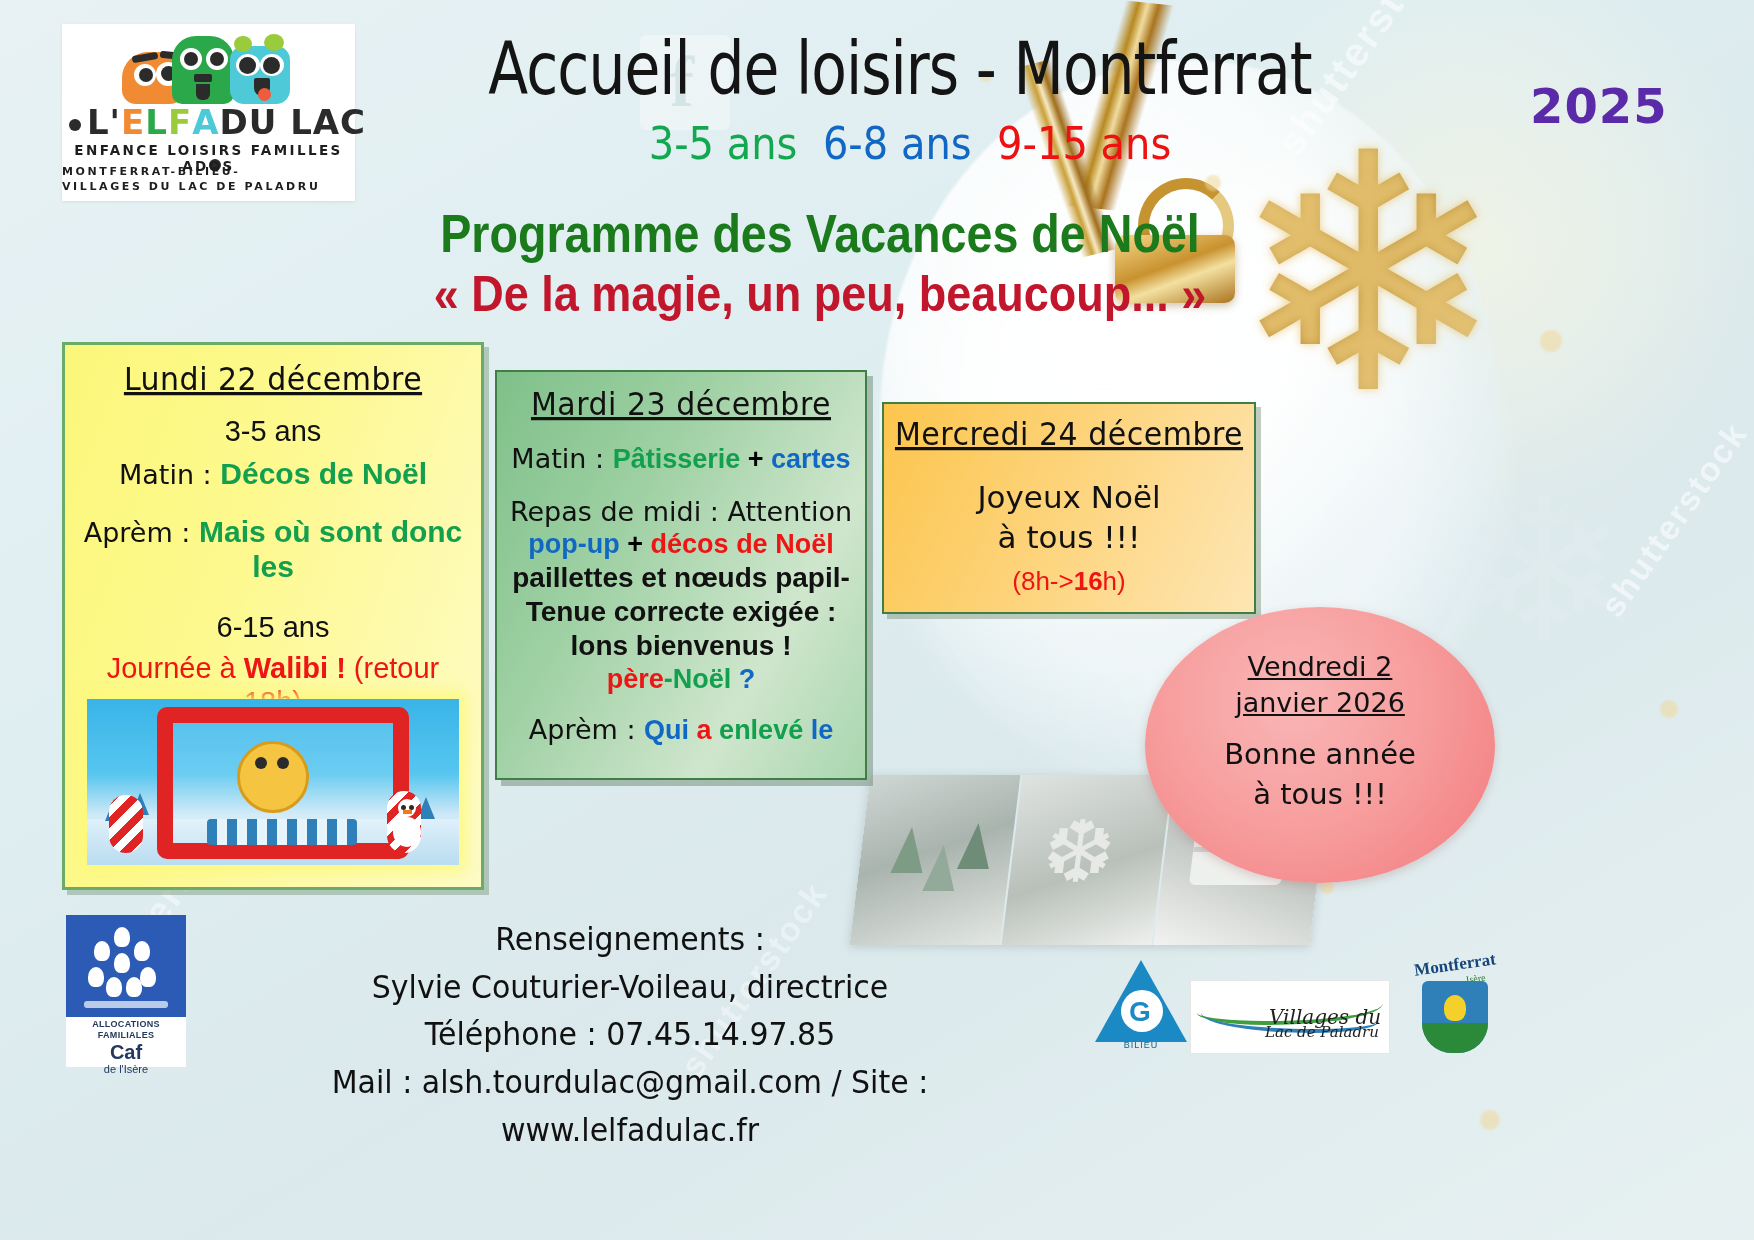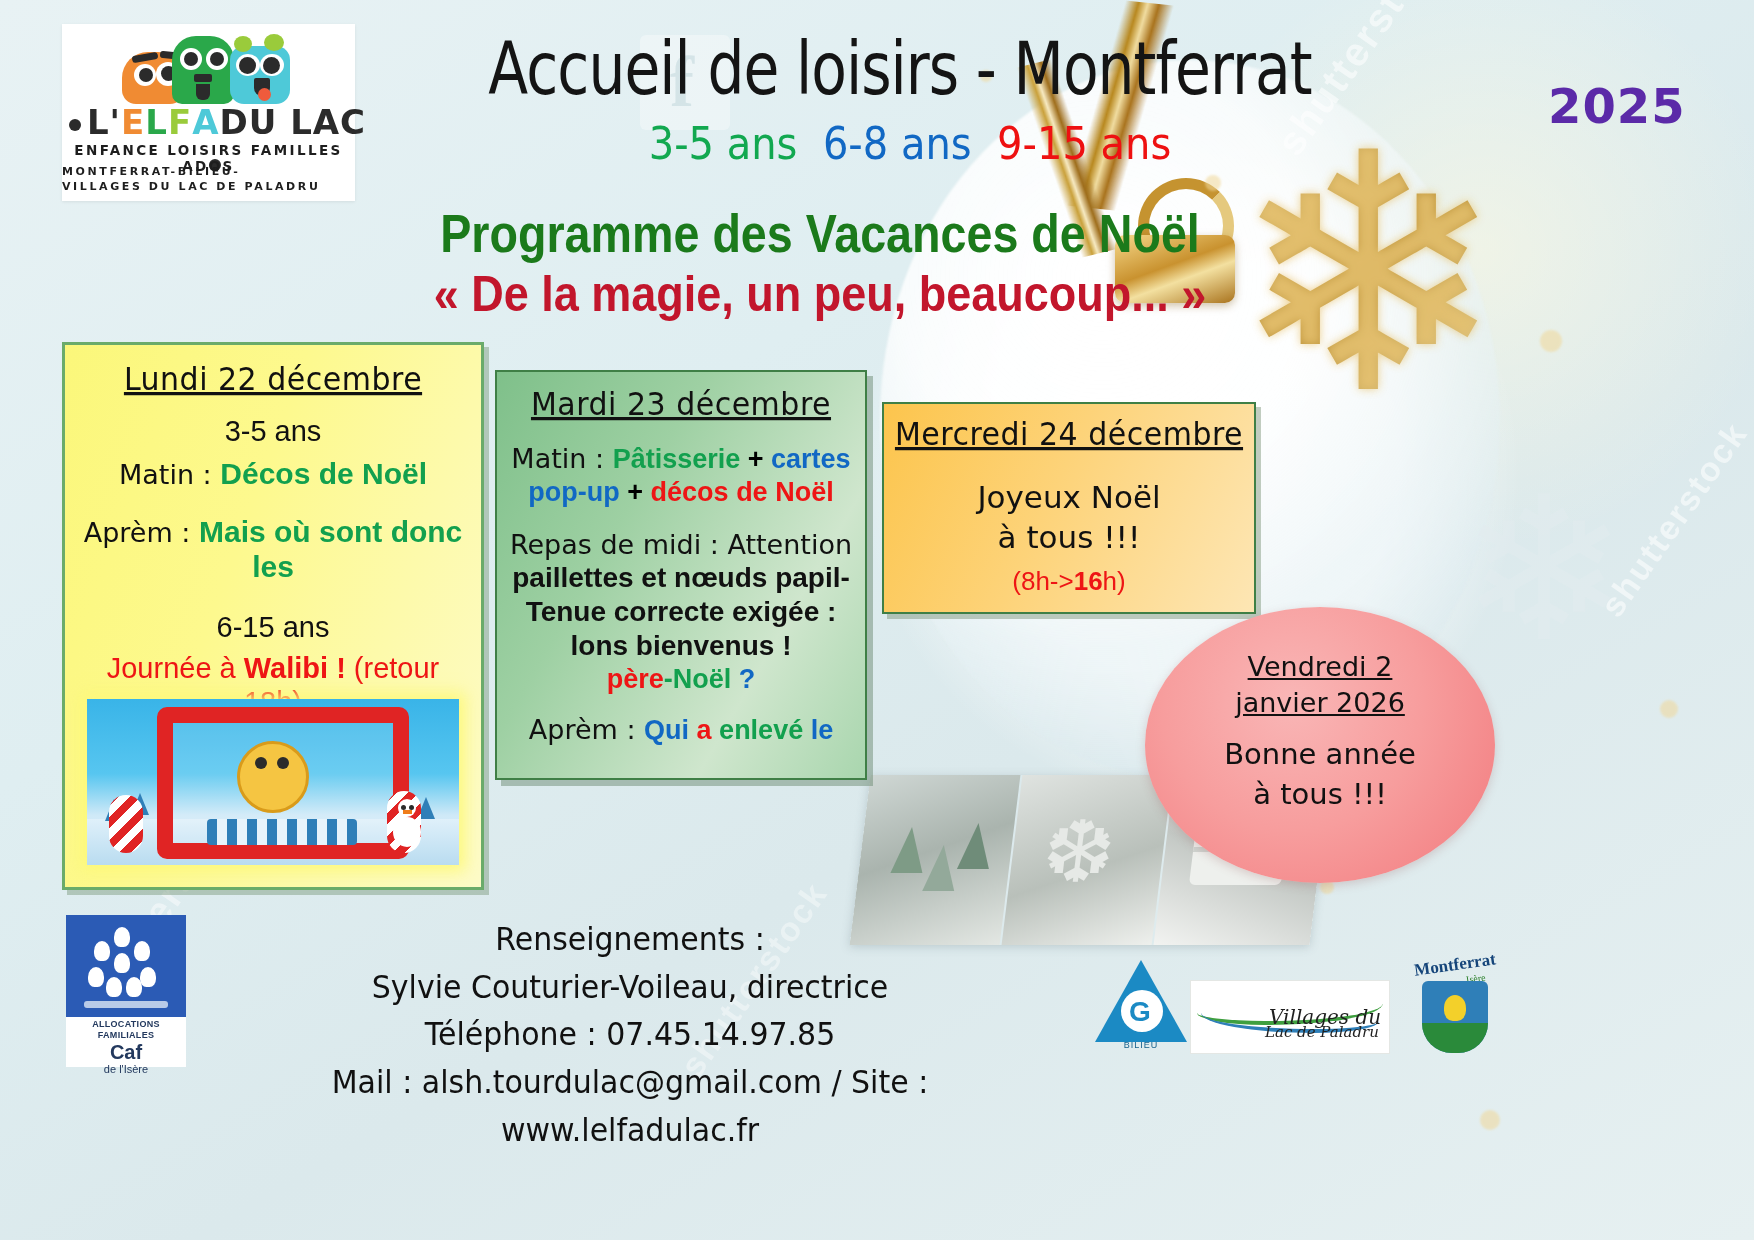--- a/index.html
+++ b/index.html
@@ -109,21 +109,21 @@
     font-size:11px;font-weight:700;letter-spacing:2.6px;color:#1e1e1e;line-height:15px;
     font-family:"DejaVu Sans",sans-serif;}
   .title-main{
     position:absolute;left:440px;top:26px;width:920px;text-align:center;
     font-size:62px;color:#141414;letter-spacing:-1px;
     font-family:"DejaVu Sans",sans-serif;font-weight:400;
     transform:scaleY(1.18) scaleX(.94);transform-origin:center top;
   }
   .year{
     position:absolute;left:1530px;top:78px;font-size:48px;font-weight:700;color:#5b2aa8;
-    font-family:"DejaVu Sans",sans-serif;letter-spacing:1px;margin-left:18px;
+    font-family:"DejaVu Sans",sans-serif;letter-spacing:1px;
   }
   .ages{
     position:absolute;left:560px;top:118px;width:700px;text-align:center;font-size:40px;
     font-family:"DejaVu Sans",sans-serif;transform:scaleY(1.1);transform-origin:center top;
   }
   .ages .a1{color:#12a850;}
   .ages .a2{color:#1168c4;}
   .ages .a3{color:#ee1111;}
   .prog{
     position:absolute;left:200px;top:203px;width:1240px;text-align:center;
@@ -370,25 +370,25 @@
       </div>
       <div style="position:absolute;left:120px;top:120px;width:150px;height:26px;background:repeating-linear-gradient(90deg,#2f7fb8 0 10px,#e8f4fb 10px 20px);border-radius:4px;"></div>
     </div>
   </div>
 
   <div class="card" id="card-tue">
     <div class="card-head">Mardi 23 décembre</div>
     <div class="line tue-row" style="margin-top:22px;">
       <span class="lbl">Matin : </span><span class="grn">Pâtisserie</span><span class="bold-sans"> + </span><span class="blu">cartes</span>
     </div>
+    <div class="line" style="margin-top:20px;font-size:26px;">
+      <span class="lbl">Repas de midi : </span><span class="lbl">Attention</span>
+    </div>
     <div class="line" style="font-size:27px;">
       <span class="blu">pop-up</span><span class="bold-sans"> + </span><span class="red">décos de Noël</span>
-    </div>
-    <div class="line" style="margin-top:20px;font-size:26px;">
-      <span class="lbl">Repas de midi : </span><span class="lbl">Attention</span>
     </div>
     <div class="line tue-big">paillettes et nœuds papil-</div>
     <div class="line tue-big">Tenue correcte exigée :</div>
     <div class="line tue-big">lons bienvenus !</div>
     <div class="line" style="font-size:27px;">
       <span class="red">père</span><span class="grn">-Noël</span><span class="blu"> ?</span>
     </div>
     <div class="line" style="margin-top:18px;font-size:27px;">
       <span class="lbl">Aprèm : </span><span class="blu">Qui</span><span class="red"> a </span><span class="grn">enlevé</span><span class="blu"> le</span>
     </div>

